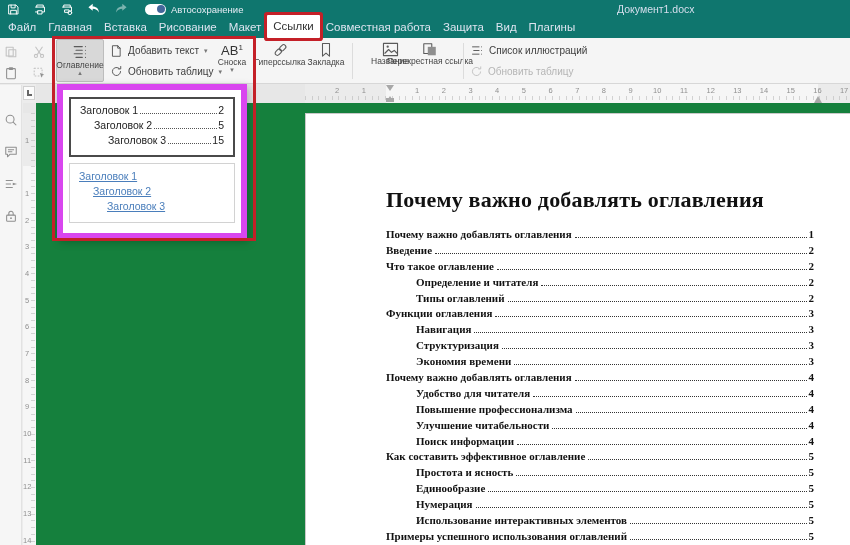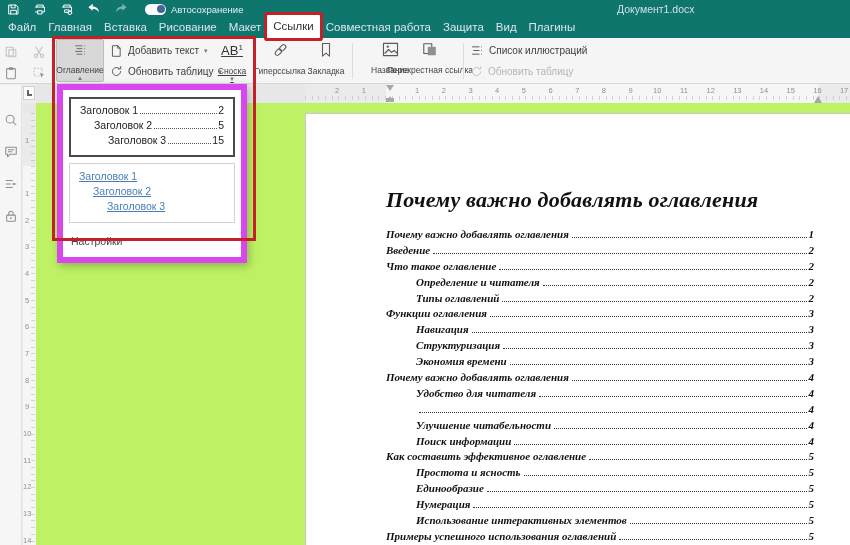--- a/index.html
+++ b/index.html
@@ -19,21 +19,21 @@
   .doc-title { position:absolute; left:617px; top:3px; color:#d7dfee; font-size:10.5px; }
   .tabs { position:absolute; left:2px; bottom:0; height:23px; display:flex; align-items:flex-end; }
   .tab { height:22px; line-height:22px; padding:0 6px; font-size:11.5px; color:#dde4f0; cursor:default; white-space:nowrap; }
   .tab[data-active="true"] { background:#ffffff; color:#333; height:23px; line-height:23px;
        box-shadow:0 0 0 3px #c42028; border-radius:1px; position:relative; z-index:60; }
 
   
   .ribbon { position:absolute; left:0; top:38px; width:850px; height:46px; background:#f5f5f5; border-bottom:1px solid #d7d7d7; z-index:5; }
   .mini-ic { position:absolute; width:16px; height:16px; display:flex; align-items:center; justify-content:center; }
   .rb-btn { position:absolute; display:flex; flex-direction:column; align-items:center; color:#3d3d3d; }
-  .rb-label { font-size:8.5px; color:#444; margin-top:9px; white-space:nowrap; text-align:center; line-height:9px; }
+  .rb-label { font-size:8.5px; color:#444; margin-top:0; white-space:nowrap; text-align:center; line-height:9px; }
   .caret { font-family:"DejaVu Sans",sans-serif; font-size:7px; color:#777; line-height:6px; }
   .toc-btn { left:56px; top:1px; width:48px; height:43px; background:#d8d8d8; border:1px solid #bdbdbd; border-radius:2px; justify-content:flex-start; padding-top:3px; }
   .row-btn { position:absolute; display:flex; align-items:center; gap:5px; height:17px; font-size:10px; color:#3d3d3d; white-space:nowrap; }
   .sep { position:absolute; top:5px; height:36px; width:1px; background:#dcdcdc; }
   .grayed { color:#b5b5b5 !important; }
   .ab-mark { font-size:13px; color:#333; line-height:14px; }
   .ab-mark sup { font-size:8px; }
 
   
   .sidebar { position:absolute; left:0; top:85px; width:22px; bottom:0; background:#f6f6f6; border-right:1px solid #e2e2e2; z-index:4; }
@@ -56,21 +56,21 @@
   .ind-right { position:absolute; left:778px; top:8px; width:0; height:0; border:4px solid transparent; border-bottom:7px solid #a8a8a8; }
   .vruler { position:absolute; left:23px; top:103px; width:13px; bottom:0; background:#e7e7e7; z-index:3; overflow:hidden; }
   .vruler .vpage { position:absolute; top:10px; left:0; right:0; bottom:0; background:#f6f6f6; }
   .vruler .vmzone { position:absolute; top:10px; height:53px; left:0; right:0; background:#ebebeb; }
   .vticks { position:absolute; top:10px; bottom:0; left:8px; width:4px;
             background:repeating-linear-gradient(180deg,#b5b5b5 0 1px,transparent 1px 6.68px); opacity:.55; }
   .vnums { position:absolute; top:-3px; left:0; display:flex; flex-direction:column; }
   .vnums .rcell { height:26.7px; display:flex; align-items:center; justify-content:center; font-size:7.5px; color:#8f8f8f; }
 
   
-  .canvas { position:absolute; left:36px; top:103px; right:0; bottom:0; background:#bef264; overflow:hidden; z-index:2;font-style:italic; }
+  .canvas { position:absolute; left:36px; top:103px; right:0; bottom:0; background:#15803d; overflow:hidden; z-index:2; }
   .page { position:absolute; left:269px; top:10px; width:600px; height:700px; background:#fff; border:1px solid #c9c9c9; }
   .page-inner { margin:73px 0 0 80px; width:428px; font-family:"Liberation Serif",serif; color:#111; }
   .doc-h1 { font-size:22px; font-weight:bold; letter-spacing:.2px; white-space:nowrap; }
   .toc-list { margin-top:15px; }
   .toc-entry { display:flex; align-items:baseline; height:15.9px; font-size:11px; font-weight:bold; }
   .toc-entry[data-level="2"] { padding-left:30px; }
   .toc-entry .leader { flex:1; border-bottom:1.2px dotted #333; margin:0 2px 3px 3px; }
   .toc-entry .pg { font-weight:bold; }
 
   
@@ -197,21 +197,21 @@
   </div>
   <div class="row-btn" style="left:110px; top:25px;">
     <svg width="13" height="13" viewBox="0 0 16 16">
         <path class="s" d="M13 8a5 5 0 1 1-1.6-3.7"></path>
         <path class="s" d="M13.2 1.8v3h-3"></path>
       </svg>
     <span>Обновить таблицу</span>
     <span class="caret">▾</span>
   </div>
 
-  <div class="rb-btn" style="left:212px; top:3px; width:40px;text-decoration:underline;">
+  <div class="rb-btn" style="left:212px; top:3px; width:40px;">
     <span class="ab-mark"><span>AB</span><sup>1</sup></span>
     <span class="rb-label">Сноска</span>
     <span class="caret">▾</span>
   </div>
 
   <div class="rb-btn" style="left:256px; top:4px; width:48px;">
     <svg width="17" height="16" viewBox="0 0 18 18">
       <g transform="rotate(-45 9 9)">
           <rect class="s" x="1.5" y="6.5" width="8" height="5" rx="2.5"></rect>
           <rect class="s" x="8.5" y="6.5" width="8" height="5" rx="2.5"></rect>
@@ -405,20 +405,21 @@
             <span class="txt">Почему важно добавлять оглавления</span>
             <span class="leader"></span>
             <span class="pg">4</span>
           </div>
           <div class="toc-entry" data-level="2">
             <span class="txt">Удобство для читателя</span>
             <span class="leader"></span>
             <span class="pg">4</span>
           </div>
           <div class="toc-entry" data-level="2">
+            <span class="txt">Повышение профессионализма</span>
             <span class="leader"></span>
             <span class="pg">4</span>
           </div>
           <div class="toc-entry" data-level="2">
             <span class="txt">Улучшение читабельности</span>
             <span class="leader"></span>
             <span class="pg">4</span>
           </div>
           <div class="toc-entry" data-level="2">
             <span class="txt">Поиск информации</span>
@@ -484,16 +485,15 @@
   <div class="link-row" data-level="1">
         <span>Заголовок 1</span>
       </div>
       <div class="link-row" data-level="2">
         <span>Заголовок 2</span>
       </div>
       <div class="link-row" data-level="3">
         <span>Заголовок 3</span>
       </div>
     </div>
-  <div class="dd-item">Настройки</div>
 </div>
 
 <div class="anno-ribbon"></div>
 
 </body></html>

